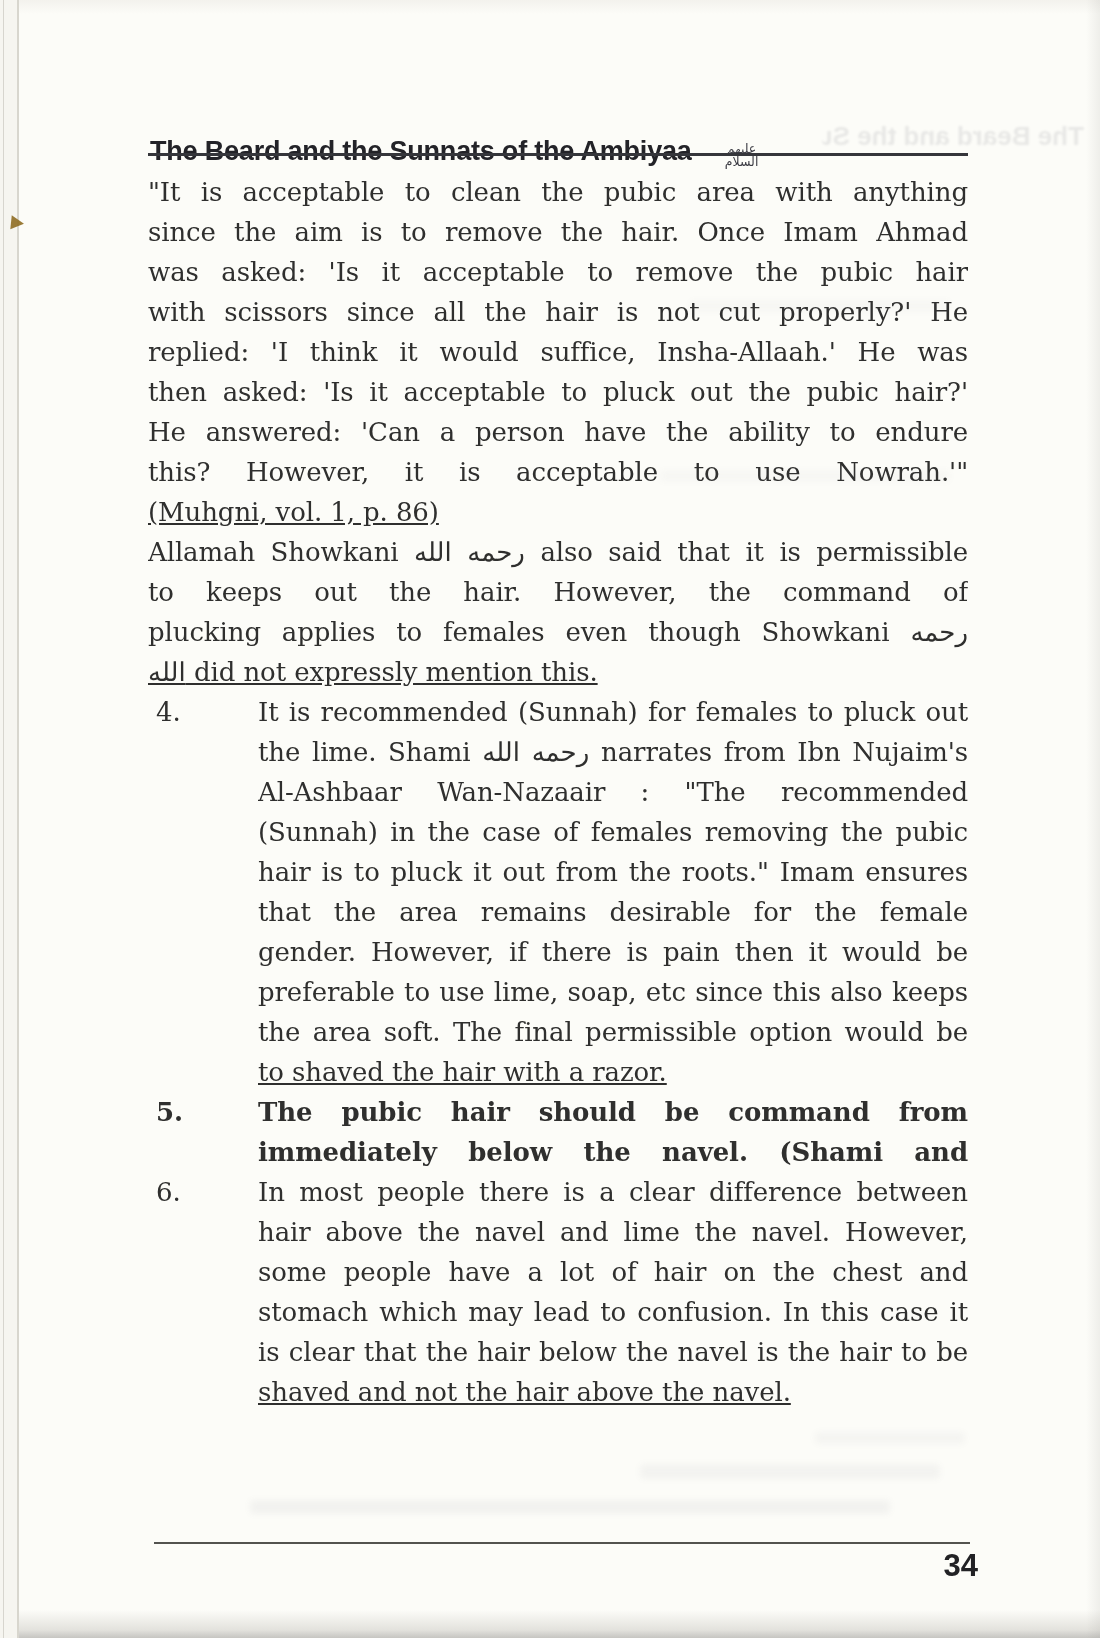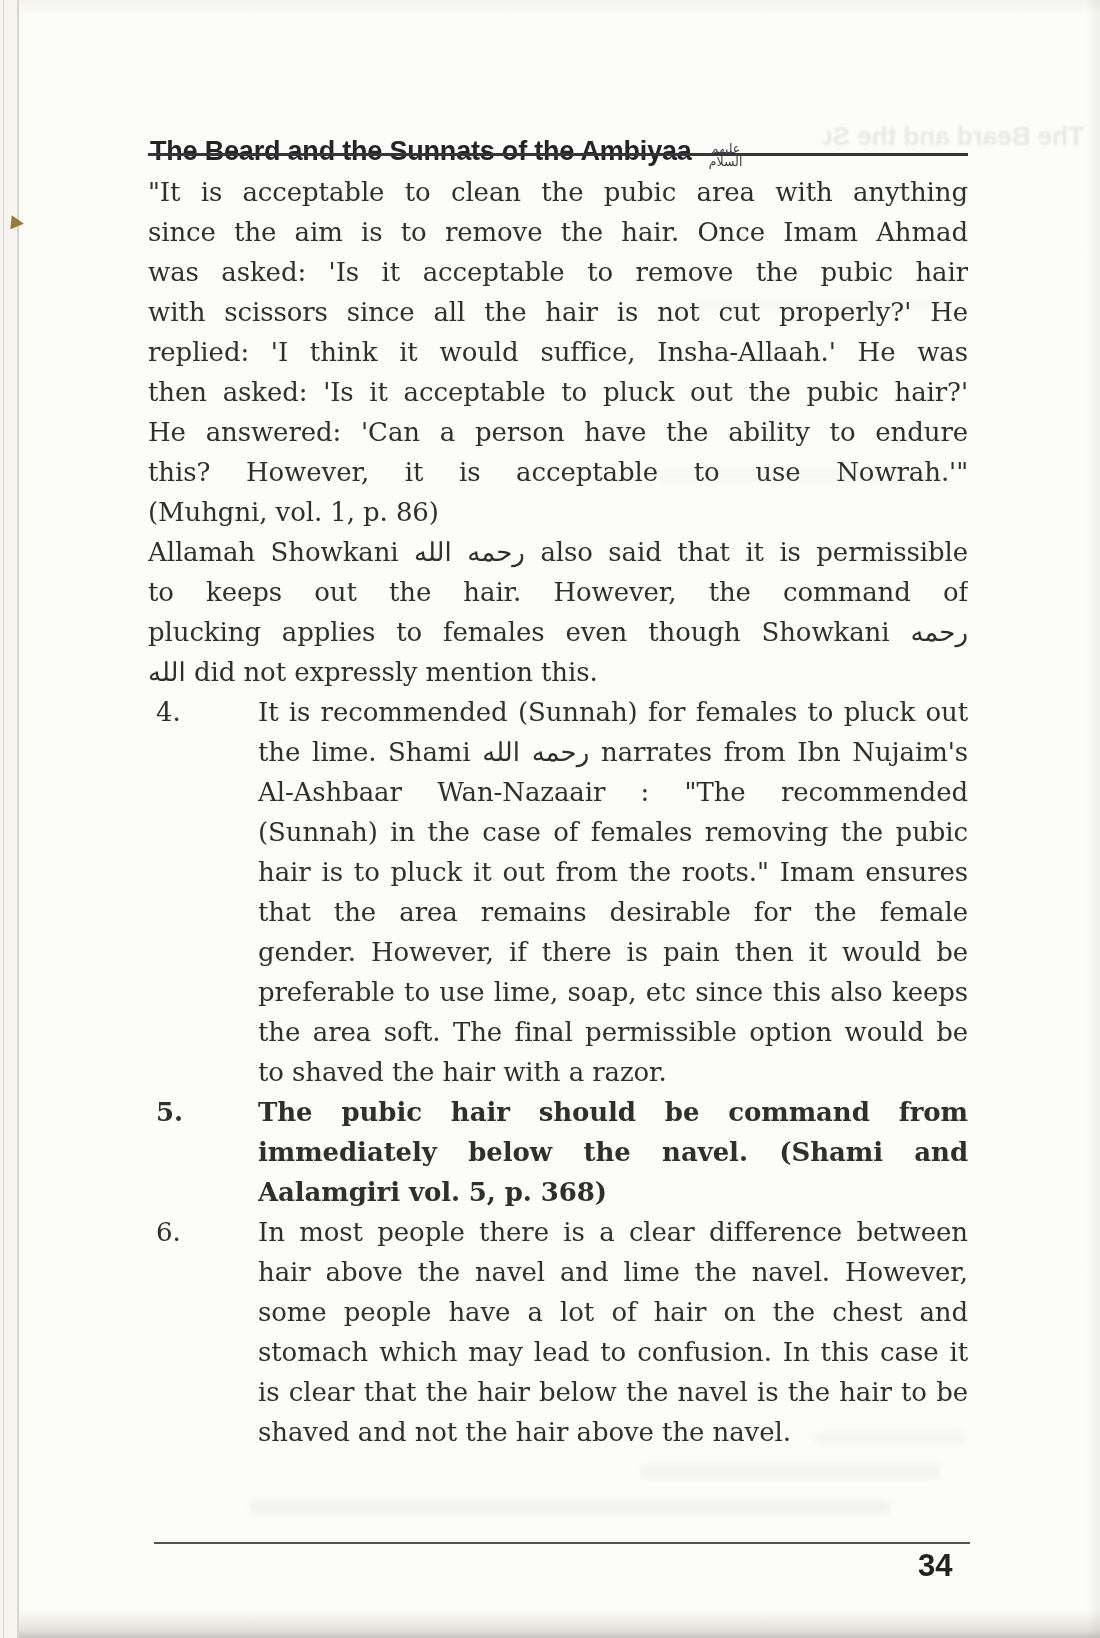--- a/index.html
+++ b/index.html
@@ -25,52 +25,52 @@
     opacity:.9;transform:rotate(6deg);
   }
   
   .header{
     position:absolute;left:150px;top:116px;width:880px;
     font-family:"Liberation Sans", sans-serif;font-weight:bold;
     font-size:27px;line-height:34px;color:#232328;letter-spacing:-0.2px;
     white-space:nowrap;
   }
   .honorific{
-    display:inline-block;width:48px;margin-left:10px;
+    display:inline-block;width:48px;margin-left:26px;
     font-family:"DejaVu Sans", sans-serif;font-weight:normal;
     font-size:12.5px;line-height:13px;text-align:center;
     vertical-align:-6px;color:#3c3c44;white-space:normal;letter-spacing:0;
   }
   .header-rule{position:absolute;left:148px;top:153px;width:820px;height:3px;background:#35363b;}
   .ghost-title{
     position:absolute;left:822px;top:119px;width:262px;height:34px;overflow:hidden;
     font-family:"Liberation Sans", sans-serif;font-weight:bold;font-size:26px;line-height:34px;
     color:#5a5a66;opacity:.12;transform:scaleX(-1);filter:blur(1px);white-space:nowrap;
     pointer-events:none;
   }
   
   .content{
     position:absolute;left:148px;top:172px;width:820px;
     font-size:26px;color:#2f2f2e;letter-spacing:-0.1px;
   }
   .line{
     height:40px;max-height:40px;line-height:40px;overflow:hidden;
     text-align:justify;text-align-last:justify;text-justify:inter-word;
   }
-  .line.last{text-align-last:left;}
+  .line.last{text-align-last:left;text-decoration:underline;}
   .num-block{display:flex;}
   .num{flex:none;width:62px;padding-left:8px;box-sizing:border-box;line-height:40px;height:40px;}
   .num-lines{flex:1 1 auto;min-width:0;margin-left:48px;}
   .bold{font-weight:bold;}
   
   .footer-rule{position:absolute;left:154px;top:1542px;width:816px;height:2px;background:#53534f;}
   .page-number{
     position:absolute;left:918px;top:1548px;width:60px;
     font-family:"Liberation Sans", sans-serif;font-weight:bold;
-    font-size:31px;color:#222225;text-align:left;letter-spacing:0;
+    font-size:31px;color:#222225;text-align:right;letter-spacing:0;
   }
   
   .smudge{position:absolute;background:#84848f;border-radius:4px;pointer-events:none;}
   .s1{left:640px;top:1464px;width:300px;height:15px;opacity:.07;filter:blur(3px);}
   .s2{left:250px;top:1500px;width:640px;height:14px;opacity:.08;filter:blur(3px);}
   .s3{left:815px;top:1432px;width:150px;height:12px;opacity:.06;filter:blur(3px);}
   .s4{left:690px;top:300px;width:260px;height:12px;opacity:.04;filter:blur(3px);}
   .s5{left:660px;top:470px;width:290px;height:12px;opacity:.04;filter:blur(3px);}
 </style>
 </head>
@@ -120,21 +120,20 @@
           <div class="line">preferable to use lime, soap, etc since this also keeps</div>
           <div class="line">the area soft. The final permissible option would be</div>
           <div class="line last">to shaved the hair with a razor.</div>
         </div>
       </div>
       <div class="block num-block bold">
         <div class="num">5.</div>
         <div class="num-lines">
           <div class="line">The pubic hair should be command from</div>
           <div class="line">immediately below the navel. (Shami and</div>
-          <div class="line last">Aalamgiri vol. 5, p. 368)</div>
         </div>
       </div>
       <div class="block num-block">
         <div class="num">6.</div>
         <div class="num-lines">
           <div class="line">In most people there is a clear difference between the</div>
           <div class="line">hair above the navel and lime the navel. However,</div>
           <div class="line">some people have a lot of hair on the chest and</div>
           <div class="line">stomach which may lead to confusion. In this case it</div>
           <div class="line">is clear that the hair below the navel is the hair to be</div>

